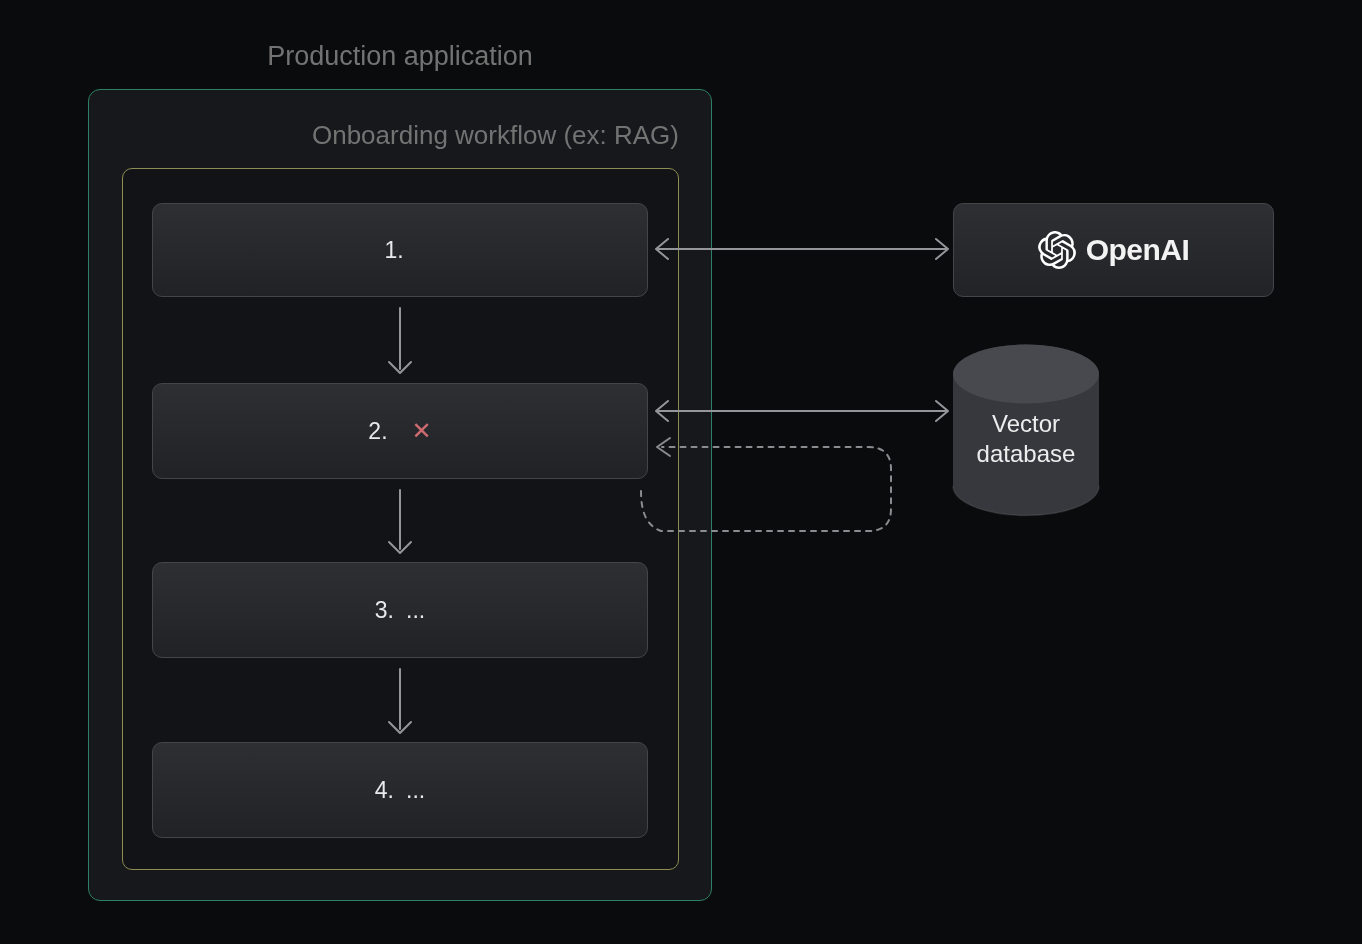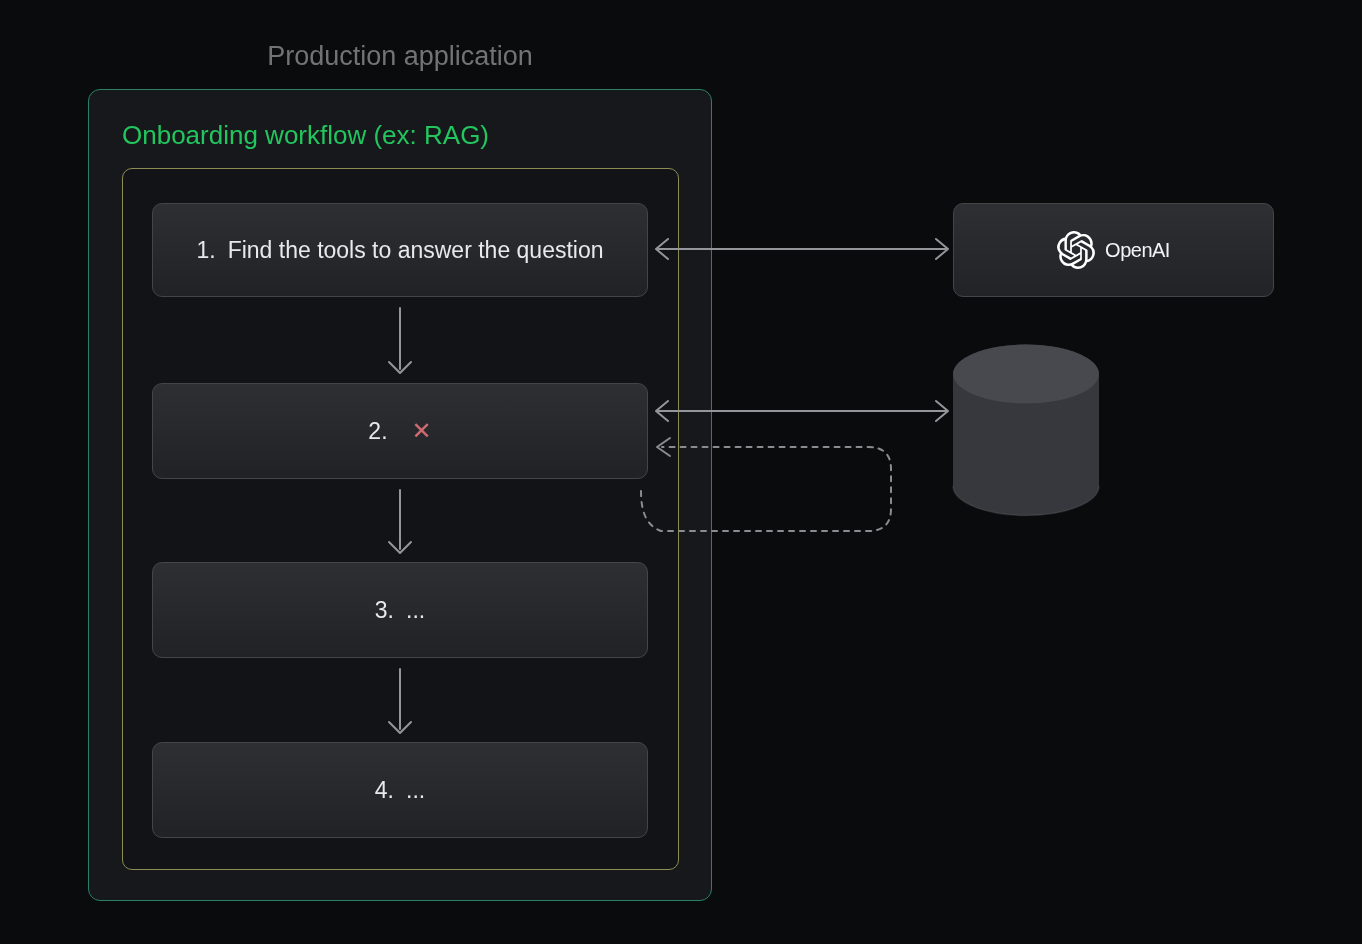--- a/index.html
+++ b/index.html
@@ -17,23 +17,23 @@
     position: absolute;
     left: 88px; top: 41px; width: 624px;
     text-align: center;
     font-size: 27px;
     color: #737373;
     z-index: 4;
   }
   .inner-title {
     position: absolute;
     left: 122px; top: 120px; width: 557px;
-    text-align: left;
+    text-align: right;
     font-size: 26px;
-    color: #22c55e;
+    color: #737373;
     z-index: 4;
   }
 
   
   .outer-box {
     position: absolute;
     left: 88px; top: 89px; width: 624px; height: 812px;
     border: 1.5px solid #2d8063;
     border-radius: 12px;
     background: #17181b;
@@ -88,22 +88,22 @@
     display: flex;
     align-items: center;
     justify-content: center;
     gap: 10px;
     z-index: 2;
   }
   .openai-logo { width: 38px; height: 38px; display: inline-flex; }
   .openai-logo svg { width: 100%; height: 100%; }
   .openai-label {
     color: #f3f3f4;
-    font-size: 20px;
-    font-weight: 400;
+    font-size: 30px;
+    font-weight: 700;
     letter-spacing: -0.5px;
   }
 
   
   .vdb-label {
     position: absolute;
     left: 953px; top: 409px; width: 146px;
     text-align: center;
     color: #ededee;
     font-size: 24px;
@@ -125,21 +125,20 @@
 <div class="canvas">
 
   <div class="outer-title">Production application</div>
 
   <div class="outer-box"></div>
   <div class="inner-title">Onboarding workflow (ex: RAG)</div>
   <div class="inner-box"></div>
 
   <div class="step" id="step1">
     <span class="num">1.</span>
-      <span>Find the tools to answer the question</span>
   </div>
 
   <div class="step" id="step2">
     <span class="num">2.</span>
       <span class="err">✕</span>
   </div>
 
   <div class="step" id="step3">
     <span class="num">3.</span>
       <span>...</span>
@@ -193,14 +192,18 @@
         <polyline points="936,401 948,411 936,421"></polyline>
       </g>
 
       <g>
         <path d="M641 491 C641 513 647 526 661 531 L868 531 Q891 531 891 509 L891 469 Q891 447 868 447 L662 447" stroke="#8a8c8f" stroke-dasharray="5 6"></path>
         <polyline points="670,438 657,447 670,456" stroke="#8a8c8f"></polyline>
       </g>
     </g>
   </svg>
 
+  <div class="vdb-label">
+    <div>Vector</div>
+    <div>database</div>
+  </div>
 
 </div>
 
 </body></html>

